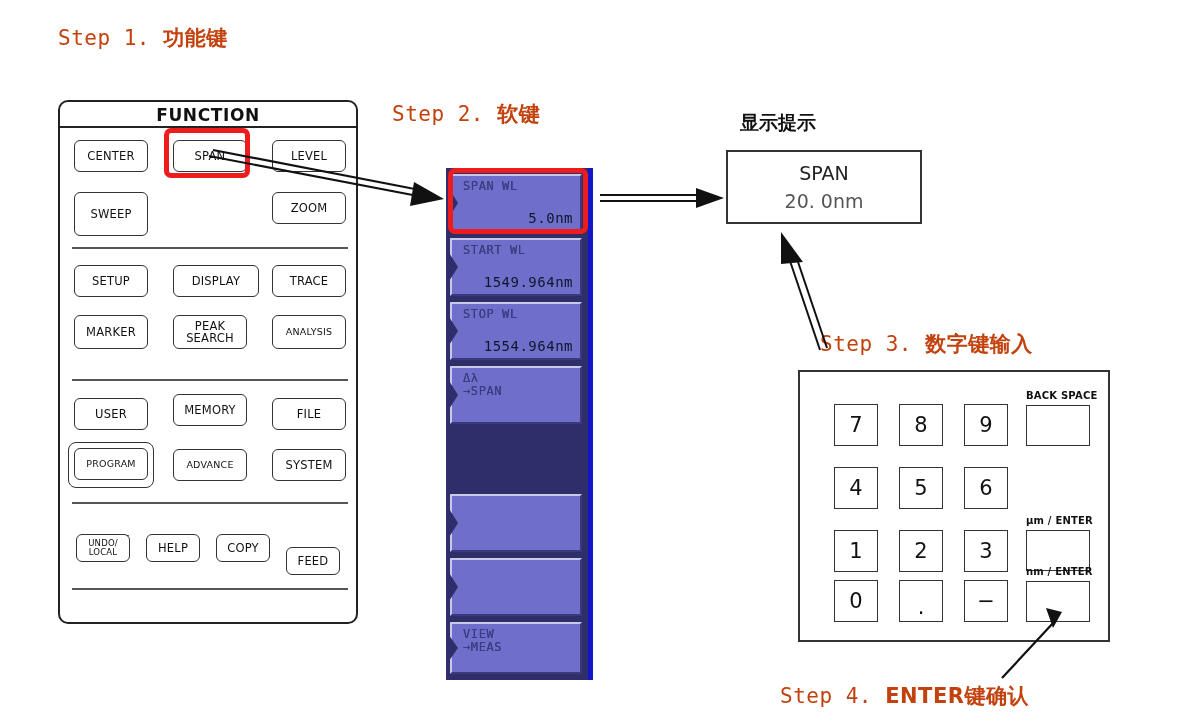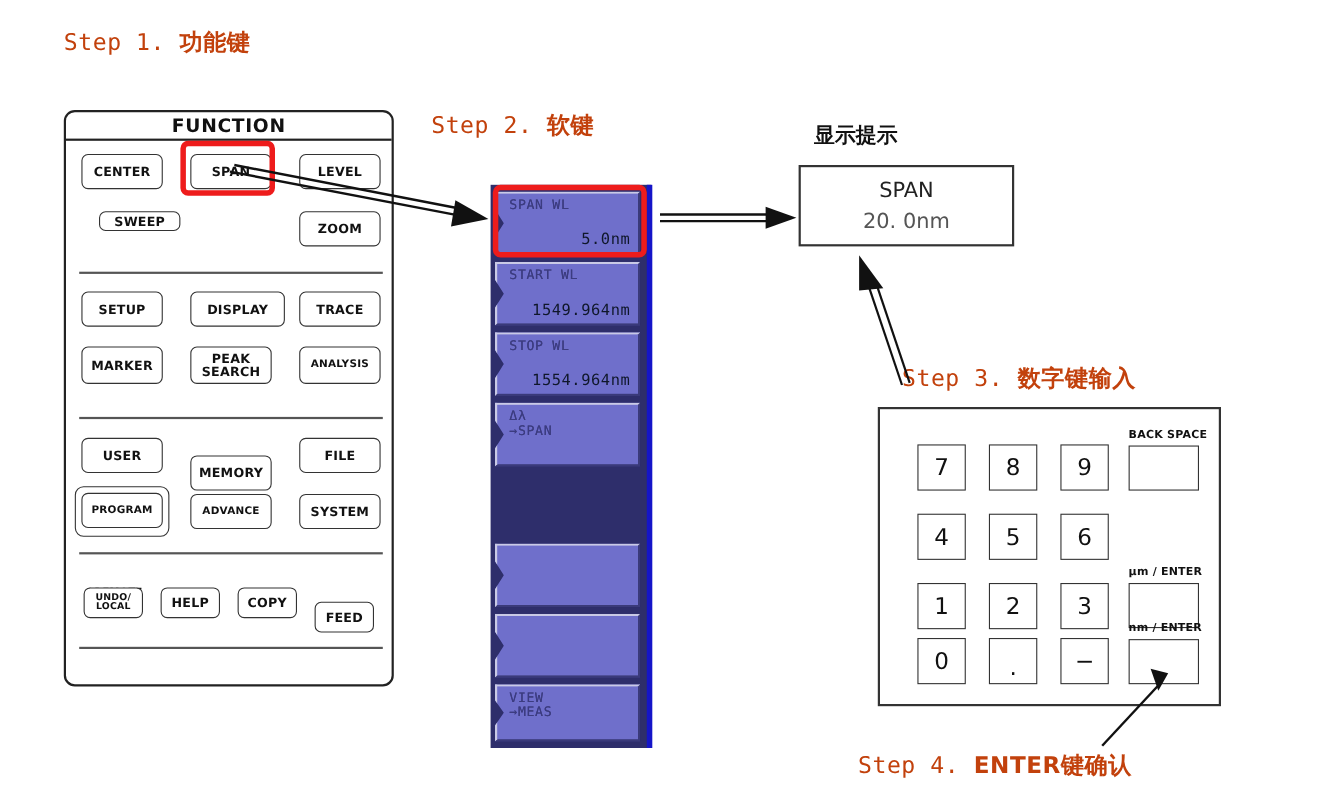--- a/index.html
+++ b/index.html
@@ -30,21 +30,21 @@
   #function-title{
     left:0;top:0;width:100%;height:26px;line-height:26px;text-align:center;
     font-size:17px;font-weight:700;letter-spacing:.6px;color:#111;
     border-bottom:2px solid #222;box-sizing:border-box;
   }
   .hsep{left:12px;width:276px;height:0;border-top:2px solid #555;}
 
   .fbtn{
     border:1.6px solid #333;border-radius:6px;background:#fff;box-sizing:border-box;
     display:flex;align-items:center;justify-content:center;text-align:center;
-    font-size:11.5px;font-weight:700;letter-spacing:.2px;color:#111;line-height:1.08;
+    font-size:11.5px;font-weight:400;letter-spacing:.2px;color:#111;line-height:1.08;
     padding:0 2px;
   }
   .fbtn.small{font-size:9.5px;}
 
   
   #program-outline{
     border:1.6px solid #333;border-radius:8px;background:transparent;box-sizing:border-box;
   }
 
   #oremote-label{
@@ -115,40 +115,40 @@
 </div>
 
 <div class="abs" id="function-panel">
 
   <div class="abs" id="function-title">FUNCTION</div>
 
   <div class="abs fbtn" style="left:14px;top:38px;width:74px;height:32px;">CENTER</div>
   <div class="abs fbtn" style="left:113px;top:38px;width:74px;height:32px;">SPAN</div>
   <div class="abs fbtn" style="left:212px;top:38px;width:74px;height:32px;">LEVEL</div>
 
-  <div class="abs fbtn" style="left:30px;top:90px;width:74px;height:18px;">SWEEP</div>
+  <div class="abs fbtn" style="left:14px;top:90px;width:74px;height:44px;">SWEEP</div>
   <div class="abs fbtn" style="left:212px;top:90px;width:74px;height:32px;">ZOOM</div>
 
   <div class="abs hsep" style="top:145px;"></div>
 
   <div class="abs fbtn" style="left:14px;top:163px;width:74px;height:32px;">SETUP</div>
   <div class="abs fbtn" style="left:113px;top:163px;width:86px;height:32px;">DISPLAY</div>
   <div class="abs fbtn" style="left:212px;top:163px;width:74px;height:32px;">TRACE</div>
 
   <div class="abs fbtn" style="left:14px;top:213px;width:74px;height:34px;">MARKER</div>
   <div class="abs fbtn" style="left:113px;top:213px;width:74px;height:34px;flex-direction:column;">
     <span>PEAK</span>
     <span>SEARCH</span>
   </div>
   <div class="abs fbtn small" style="left:212px;top:213px;width:74px;height:34px;">ANALYSIS</div>
 
   <div class="abs hsep" style="top:277px;"></div>
 
   <div class="abs fbtn" style="left:14px;top:296px;width:74px;height:32px;">USER</div>
-  <div class="abs fbtn" style="left:113px;top:312px;width:74px;height:32px;">MEMORY</div>
+  <div class="abs fbtn" style="left:113px;top:292px;width:74px;height:32px;">MEMORY</div>
   <div class="abs fbtn" style="left:212px;top:296px;width:74px;height:32px;">FILE</div>
 
   <div class="abs" id="program-outline" style="left:8px;top:340px;width:86px;height:46px;"></div>
   <div class="abs fbtn small" style="left:14px;top:346px;width:74px;height:32px;">PROGRAM</div>
   <div class="abs fbtn small" style="left:113px;top:347px;width:74px;height:32px;">ADVANCE</div>
   <div class="abs fbtn" style="left:212px;top:347px;width:74px;height:32px;">SYSTEM</div>
 
   <div class="abs hsep" style="top:400px;"></div>
 
   <div class="abs" id="oremote-label" style="left:18px;top:432px;">OREMOTE</div>

